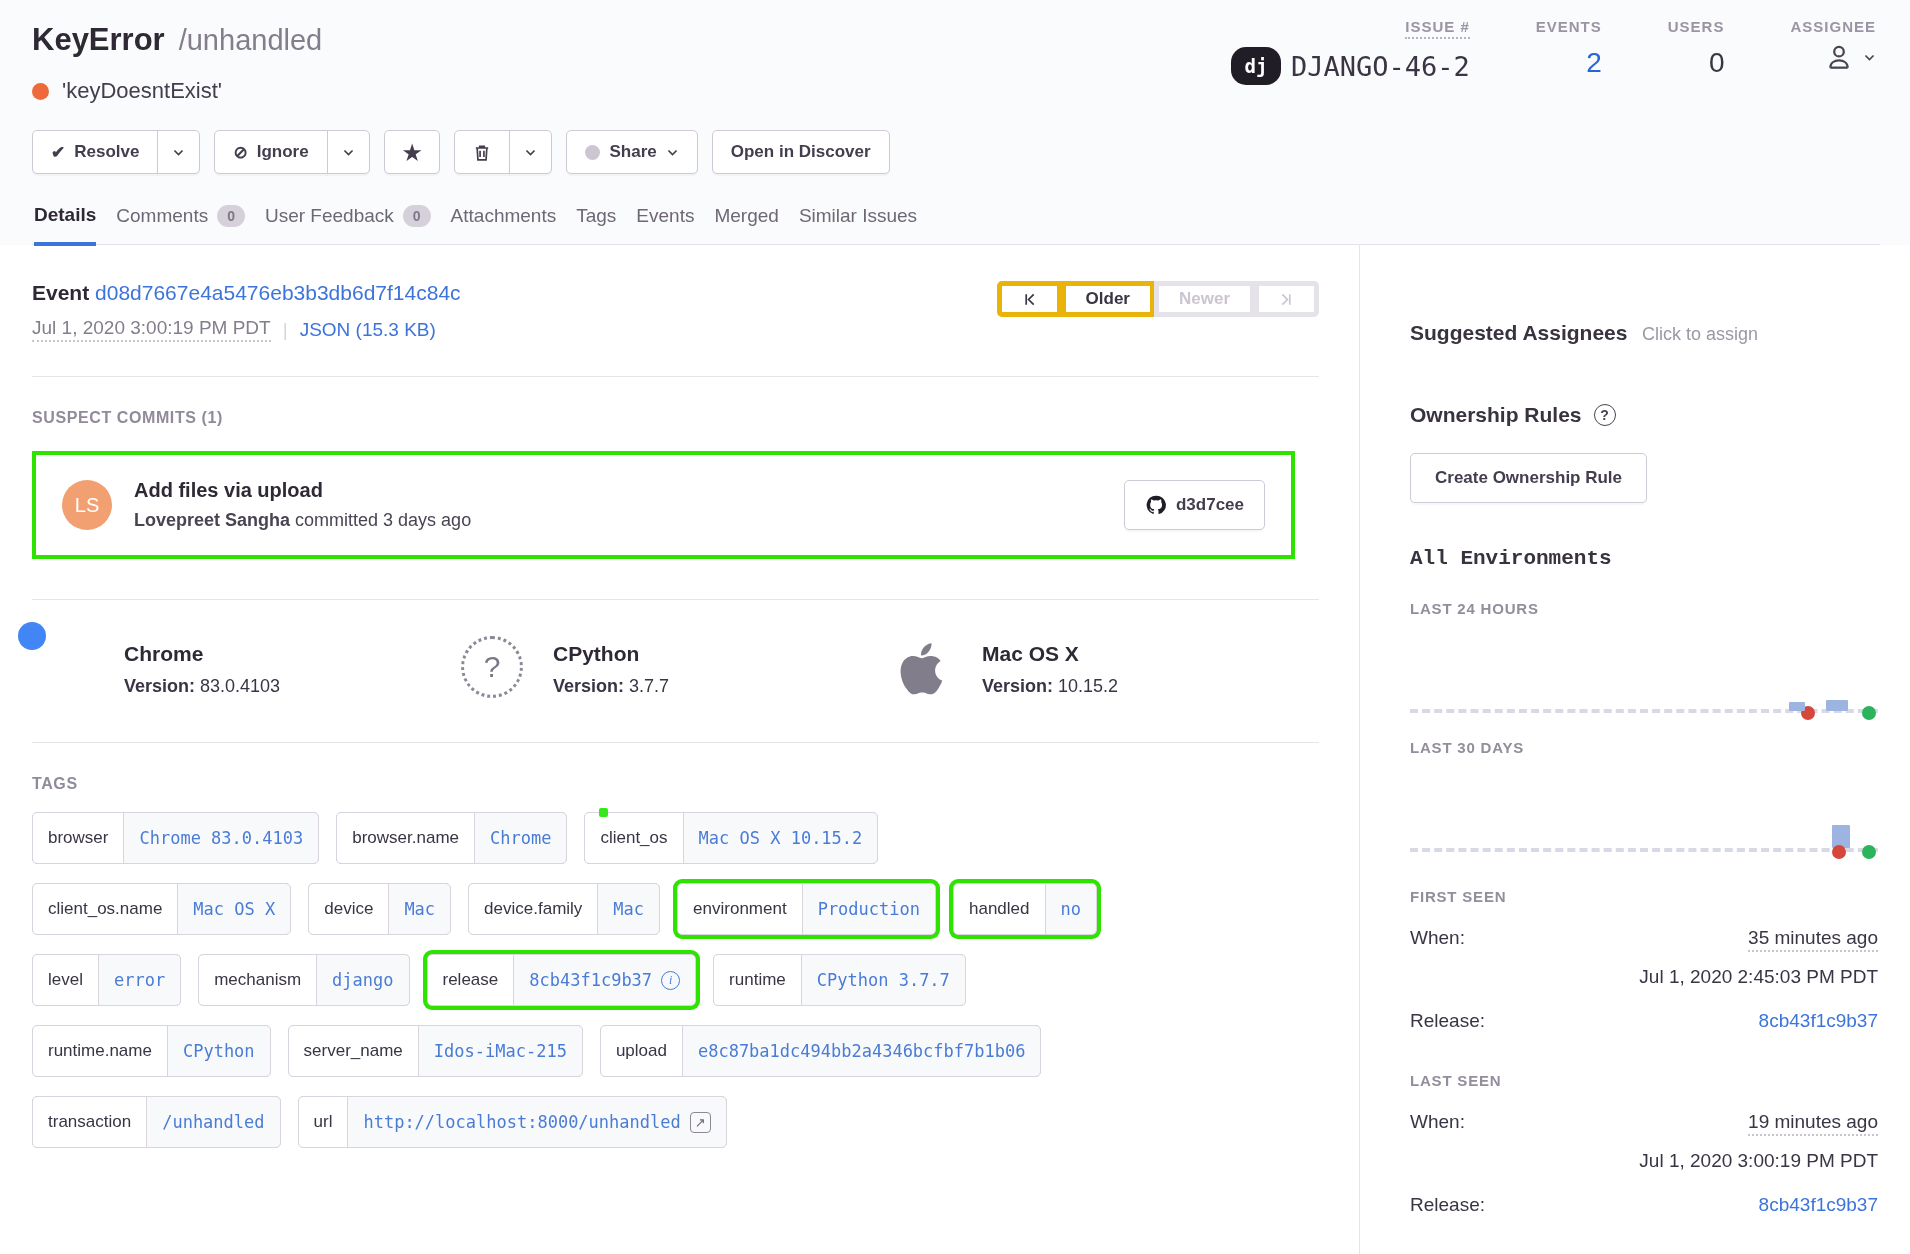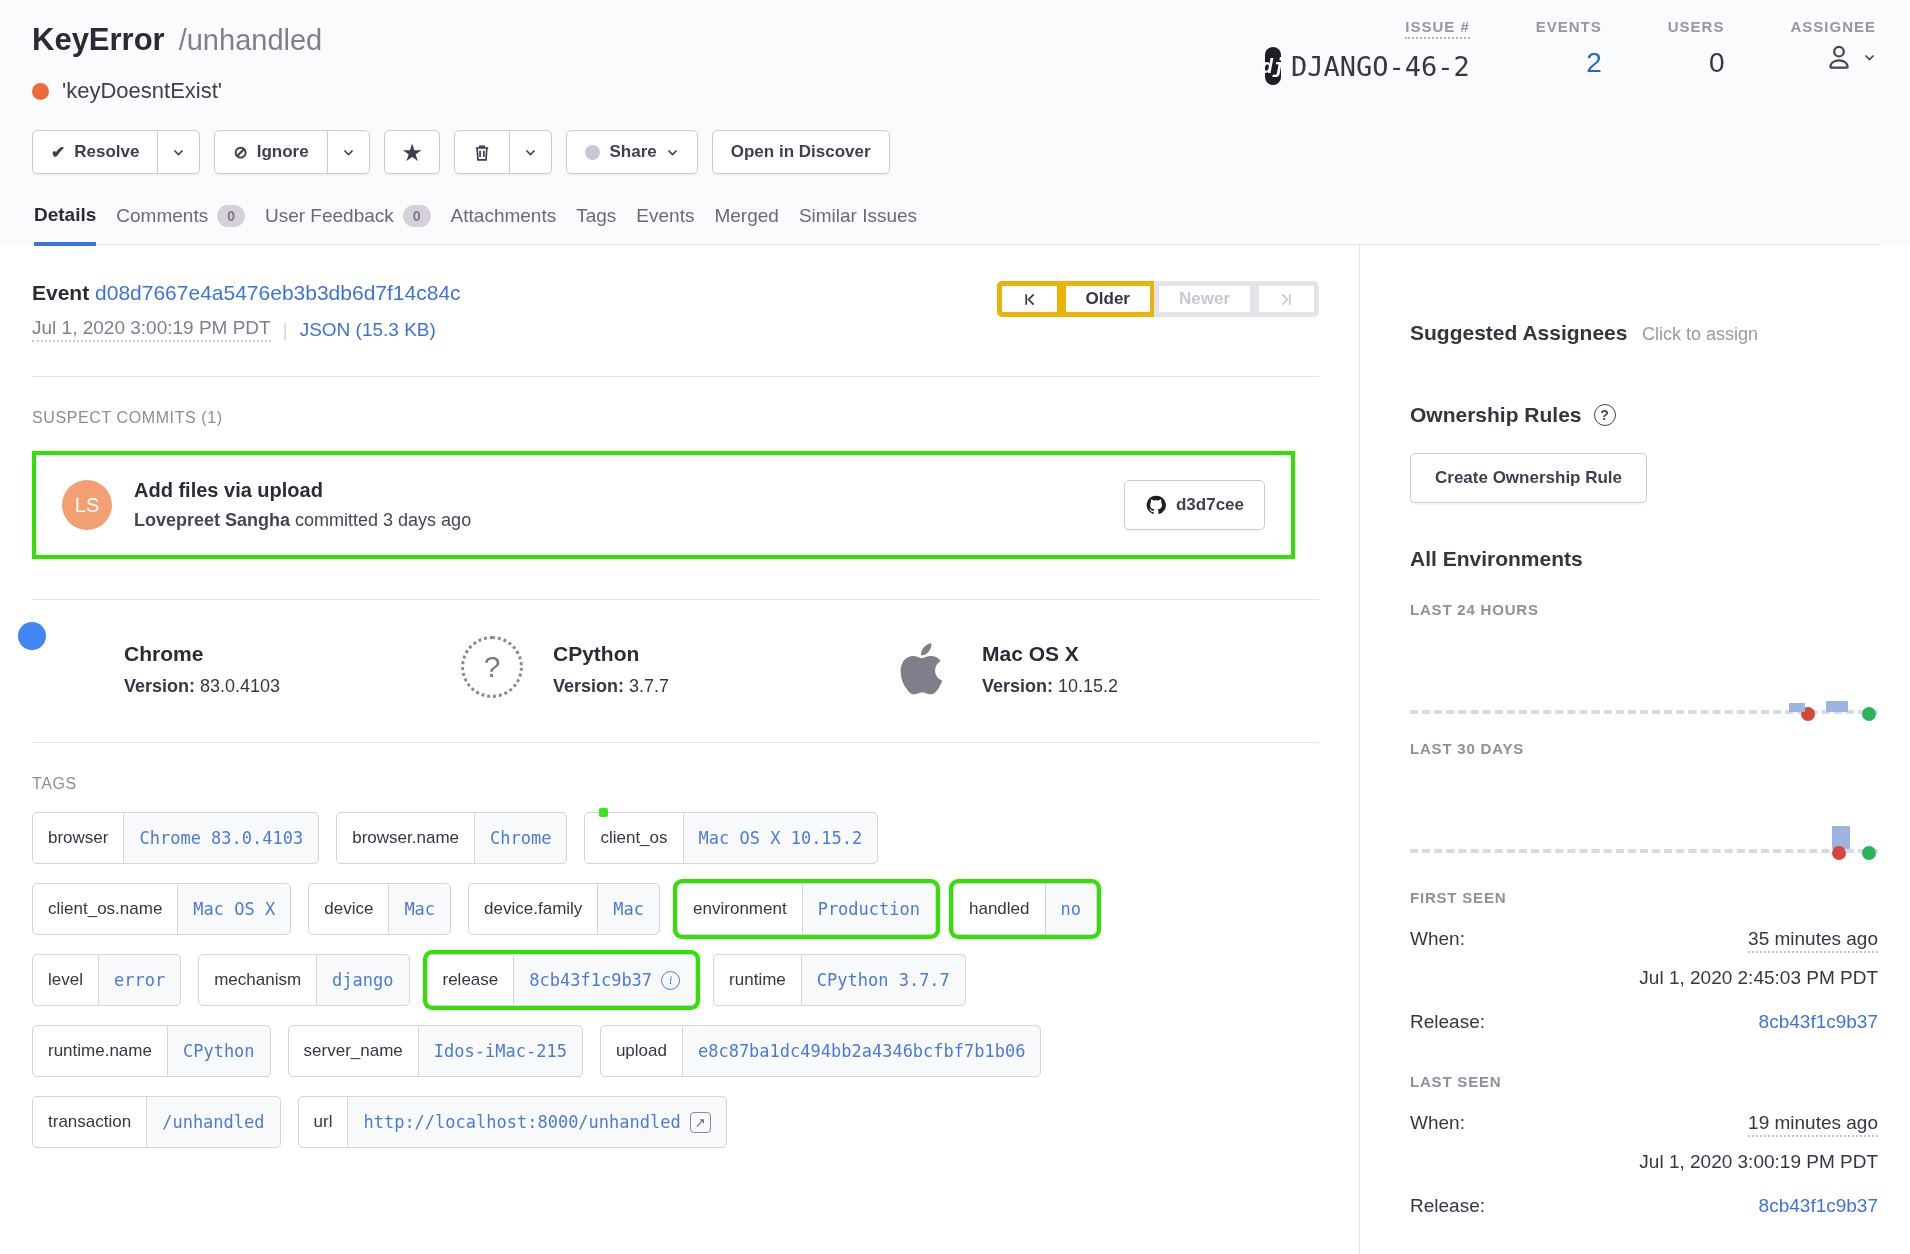--- a/index.html
+++ b/index.html
@@ -15,23 +15,23 @@
   .level-dot { width:17px; height:17px; border-radius:50%; background:#ed6a3c; }
   .issue-msg { font-size:22px; color:#433d4d; }
 
   .stats { position:absolute; top:18px; right:34px; display:flex; gap:66px; }
   .stat-col { display:flex; flex-direction:column; align-items:flex-end; }
   .stat-label { font-size:15px; font-weight:bold; letter-spacing:1px; color:#9b94a4; }
   .stat-label.dotted { border-bottom:2px dotted #b9b3c1; padding-bottom:2px; }
   .stat-value { margin-top:12px; font-size:28px; color:#3a3444; }
   .stat-value.blue { color:#2765d6; }
   .issue-val { display:flex; align-items:center; gap:10px; margin-top:8px; }
-  .dj-badge { width:16px; height:38px; background:#211d26; border-radius:15px; color:#fff;
+  .dj-badge { width:50px; height:38px; background:#211d26; border-radius:15px; color:#fff;
     display:flex; align-items:center; justify-content:center; font-size:19px; font-weight:bold;
-    font-family:"DejaVu Sans Mono", monospace;font-style:italic; }
+    font-family:"DejaVu Sans Mono", monospace; }
   .issue-num { font-family:"DejaVu Sans Mono", monospace; font-size:27px; color:#3a3444; }
   .assignee-btn { display:flex; align-items:center; gap:8px; margin-top:6px; cursor:pointer; }
 
   
   .toolbar { display:flex; gap:14px; margin-top:26px; }
   .btn { display:inline-flex; align-items:center; justify-content:center; gap:9px;
     background:#fff; border:1px solid #cfc9d6; border-radius:5px; height:44px;
     padding:0 18px; font-size:17px; font-weight:bold; color:#443d4e; cursor:pointer;
     box-shadow:0 2px 1px rgba(60,50,80,0.04); }
   .btn-group { display:inline-flex; }
@@ -65,21 +65,21 @@
   .pbtn { height:36px; min-width:58px; padding:0 20px; background:#fff; border:5px solid #eab308;
     display:flex; align-items:center; justify-content:center; font-size:17px; font-weight:bold;
     color:#3a3444; margin-left:-1px; cursor:pointer; }
   .pbtn:first-child { border-radius:5px 0 0 5px; margin-left:0; }
   .pbtn:last-child { border-radius:0 5px 5px 0; }
   .pbtn.disabled { color:#cbc5d2; border-color:#e6e2ea; font-weight:bold; }
   .pbtn svg { width:15px; height:15px; }
 
   
   .sec { border-top:1px solid #e7e3ea; }
-  .sec-heading { font-size:16px; font-weight:normal; letter-spacing:0.6px; color:#918a9b; padding-top:32px; }
+  .sec-heading { font-size:16px; font-weight:bold; letter-spacing:0.6px; color:#918a9b; padding-top:32px; }
   .hl-box { border:4px solid #2fe300; margin:24px 24px 40px 0; background:#fff; }
   .commit-row { display:flex; align-items:center; padding:24px 26px; }
   .avatar { width:50px; height:50px; border-radius:50%; background:#f2a072; color:#fff;
     display:flex; align-items:center; justify-content:center; font-size:20px; flex:0 0 50px; }
   .commit-txt { margin-left:22px; flex:1; }
   .commit-title { font-size:20px; font-weight:bold; color:#2f2936; }
   .commit-meta { font-size:18px; margin-top:8px; color:#4a4452; }
   .commit-author { font-weight:bold; }
   .sha-btn { height:50px; padding:0 20px; }
 
@@ -119,21 +119,21 @@
     font-size:13px; display:inline-flex; align-items:center; justify-content:center;
     font-family:"Liberation Sans", sans-serif; }
 
   
   .sb-title { font-size:21px; font-weight:bold; color:#39323f; }
   .sb-hint { font-size:18px; color:#9d97a5; font-weight:normal; margin-left:10px; }
   .own-rules { margin-top:58px; display:flex; align-items:center; gap:12px; }
   .q-ic { width:22px; height:22px; border:1.5px solid #4a4452; border-radius:50%; font-size:14px;
     font-weight:bold; display:inline-flex; align-items:center; justify-content:center; color:#4a4452; cursor:pointer; }
   .create-btn { margin-top:26px; height:50px; padding:0 24px; }
-  .all-env { margin-top:44px; }
+  .all-env { margin-top:44px;font-family:Liberation Mono, monospace; }
   .caps { font-size:15px; font-weight:bold; letter-spacing:0.8px; color:#938d9c; }
   .spark { position:relative; height:98px; margin-top:8px; }
   .spark-line { position:absolute; left:0; right:0; bottom:10px; border-top:4px dashed #d7dae5; }
   .mk { position:absolute; border-radius:50%; }
   .mk.red { width:14px; height:14px; background:#d6473b; bottom:3px; }
   .mk.green { width:14px; height:14px; background:#2cb45c; bottom:3px; }
   .bar { position:absolute; background:#9db4e0; border-radius:1px; }
   .seen-sec { margin-top:26px; }
   .seen-row { display:flex; justify-content:space-between; align-items:baseline; margin-top:22px; font-size:19px; }
   .seen-label { color:#3a3444; }

